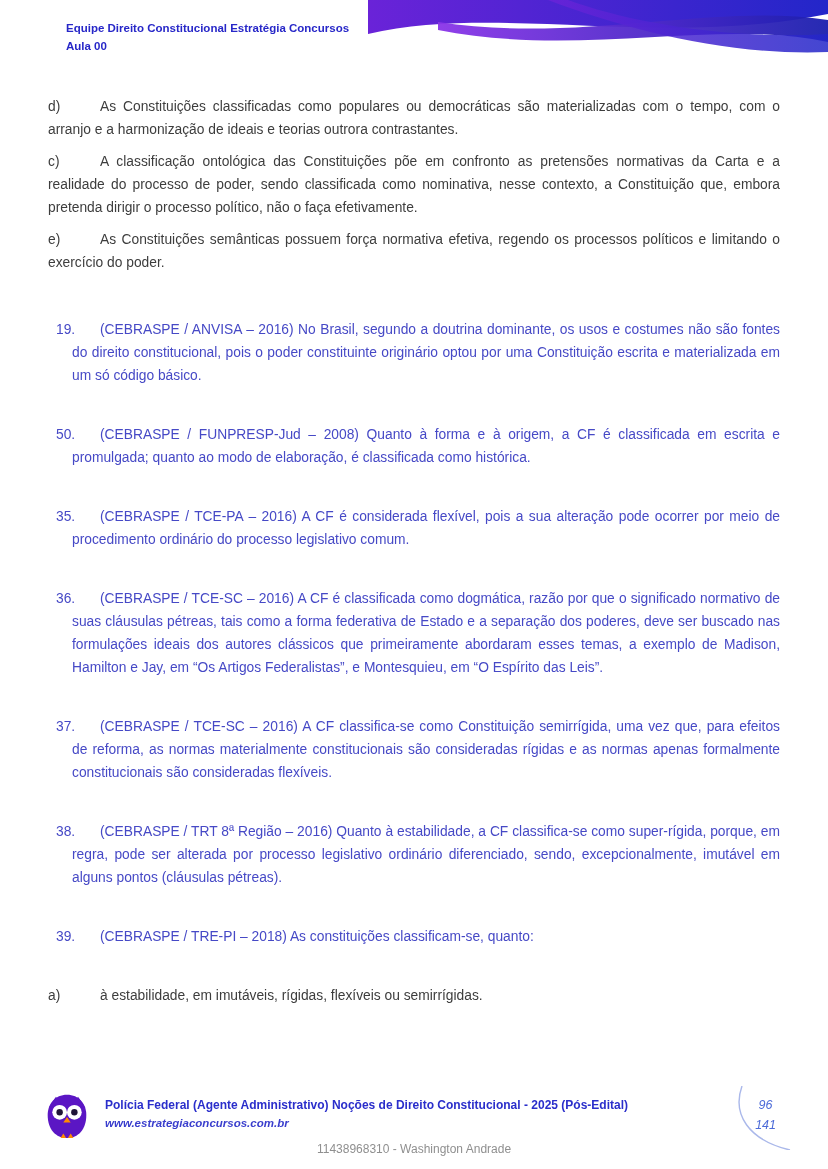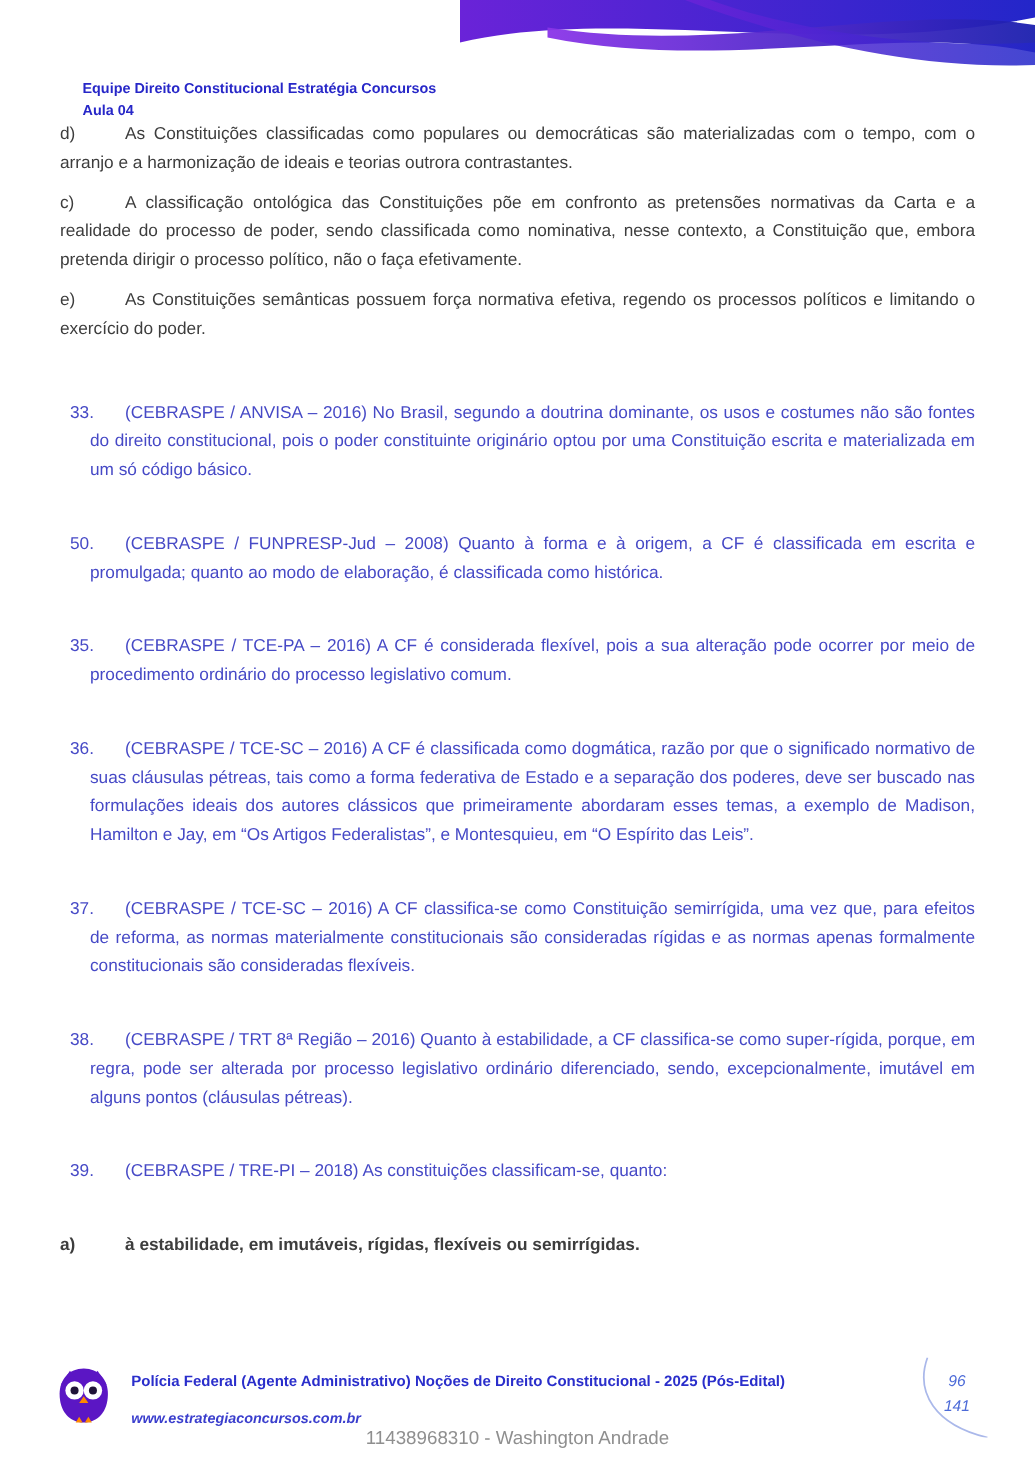--- a/index.html
+++ b/index.html
@@ -8,21 +8,21 @@
     position: relative;
     background: #ffffff;
     font-family: "Liberation Sans", sans-serif;
     overflow: hidden;
   }
 
   
   .top-deco { position: absolute; top: 0; right: 0; width: 460px; height: 72px; }
 
   
-  .header { position: absolute; top: 21px; left: 66px; z-index: 2; margin-top: 43px; }
+  .header { position: absolute; top: 21px; left: 66px; z-index: 2; }
   .header .h-line { color: #2727c8; font-weight: bold; font-size: 11.5px; line-height: 15px; }
   .header .h-line + .h-line { margin-top: 3px; }
 
   
   .content {
     position: absolute; top: 95px; left: 48px; right: 48px;
     color: #3d3d3d; font-size: 13.8px; line-height: 23px;
   }
   p.alt { text-align: justify; margin: 0 0 9px 0; }
   .alt-label { display: inline-block; width: 52px; }
@@ -30,36 +30,36 @@
   .questions { margin-top: 44px; color: #4649c6; }
   .question {
     position: relative;
     padding-left: 24px;
     text-indent: 28px;
     text-align: justify;
     margin: 0 0 36px 0;
   }
   .question .qnum { position: absolute; left: 8px; top: 0; text-indent: 0; }
   .alt-bottom { margin-top: 20px; color: #3d3d3d; }
-  .alt-bottom p.alt { margin-bottom: 16px; font-weight: bold; }
+  .alt-bottom p.alt { margin-bottom: 16px; }
 
   
   .footer { position: absolute; top: 1090px; left: 0; right: 0; height: 60px; }
   .footer-arc { position: absolute; right: 34px; top: -4px; width: 74px; height: 64px; }
   .logo { position: absolute; left: 44px; top: 2px; width: 46px; height: 48px; }
   .footer-text { position: absolute; left: 105px; top: 8px; }
   .footer-course { color: #2a2ecb; font-weight: bold; font-size: 12px; line-height: 15px; }
-  .footer-url { color: #3a3ecd; font-weight: bold; font-style: italic; font-size: 11.5px; margin-top: 16px; }
+  .footer-url { color: #3a3ecd; font-weight: bold; font-style: italic; font-size: 11.5px; margin-top: 4px; }
   .pagenums {
     position: absolute; right: 52px; top: 5px;
     color: #4d6bd8; font-size: 12.5px; line-height: 20px; text-align: center; font-style: italic;
   }
   .watermark {
     position: absolute; top: 1142px; left: 0; right: 0;
-    text-align: center; color: #8f8f8f; font-size: 15px;
+    text-align: center; color: #8f8f8f; font-size: 12px;
   }
 </style>
 </head>
 <body>
 
 <svg class="top-deco" viewBox="0 0 460 72" preserveAspectRatio="none">
   <defs>
     <linearGradient id="g1" x1="0" y1="0" x2="1" y2="0">
       <stop offset="0" stop-color="#6a23d8"></stop>
       <stop offset="1" stop-color="#2326c9"></stop>
@@ -69,34 +69,34 @@
       <stop offset="1" stop-color="#1b1fae"></stop>
     </linearGradient>
   </defs>
   <path d="M0,34 C130,4 290,48 460,14 L460,0 L0,0 Z" fill="url(#g1)"></path>
   <path d="M70,30 C210,58 350,18 460,42 L460,20 C350,2 210,44 70,22 Z" fill="url(#g2)" opacity="0.95"></path>
   <path d="M180,0 C260,30 360,56 460,52 L460,34 C360,40 260,22 200,0 Z" fill="url(#g1)" opacity="0.85"></path>
 </svg>
 
 <div class="header">
   <div class="h-line">Equipe Direito Constitucional Estratégia Concursos</div>
-  <div class="h-line">Aula 04</div>
+  <div class="h-line">Aula 00</div>
 </div>
 
 <div class="content">
 
   <p class="alt"><span class="alt-label">d)</span><span>As Constituições classificadas como populares ou democráticas são materializadas com o tempo, com o arranjo e a harmonização de ideais e teorias outrora contrastantes.</span></p>
 
   <p class="alt"><span class="alt-label">c)</span><span>A classificação ontológica das Constituições põe em confronto as pretensões normativas da Carta e a realidade do processo de poder, sendo classificada como nominativa, nesse contexto, a Constituição que, embora pretenda dirigir o processo político, não o faça efetivamente.</span></p>
 
   <p class="alt"><span class="alt-label">e)</span><span>As Constituições semânticas possuem força normativa efetiva, regendo os processos políticos e limitando o exercício do poder.</span></p>
 
   <div class="questions">
     <div class="question">
-      <span class="qnum">33.</span><span>(CEBRASPE / ANVISA – 2016) No Brasil, segundo a doutrina dominante, os usos e costumes não são fontes do direito constitucional, pois o poder constituinte originário optou por uma Constituição escrita e materializada em um só código básico.</span>
+      <span class="qnum">19.</span><span>(CEBRASPE / ANVISA – 2016) No Brasil, segundo a doutrina dominante, os usos e costumes não são fontes do direito constitucional, pois o poder constituinte originário optou por uma Constituição escrita e materializada em um só código básico.</span>
     </div>
     <div class="question">
       <span class="qnum">50.</span><span>(CEBRASPE / FUNPRESP-Jud – 2008) Quanto à forma e à origem, a CF é classificada em escrita e promulgada; quanto ao modo de elaboração, é classificada como histórica.</span>
     </div>
     <div class="question">
       <span class="qnum">35.</span><span>(CEBRASPE / TCE-PA – 2016) A CF é considerada flexível, pois a sua alteração pode ocorrer por meio de procedimento ordinário do processo legislativo comum.</span>
     </div>
     <div class="question">
       <span class="qnum">36.</span><span>(CEBRASPE / TCE-SC – 2016) A CF é classificada como dogmática, razão por que o significado normativo de suas cláusulas pétreas, tais como a forma federativa de Estado e a separação dos poderes, deve ser buscado nas formulações ideais dos autores clássicos que primeiramente abordaram esses temas, a exemplo de Madison, Hamilton e Jay, em “Os Artigos Federalistas”, e Montesquieu, em “O Espírito das Leis”.</span>
     </div>

